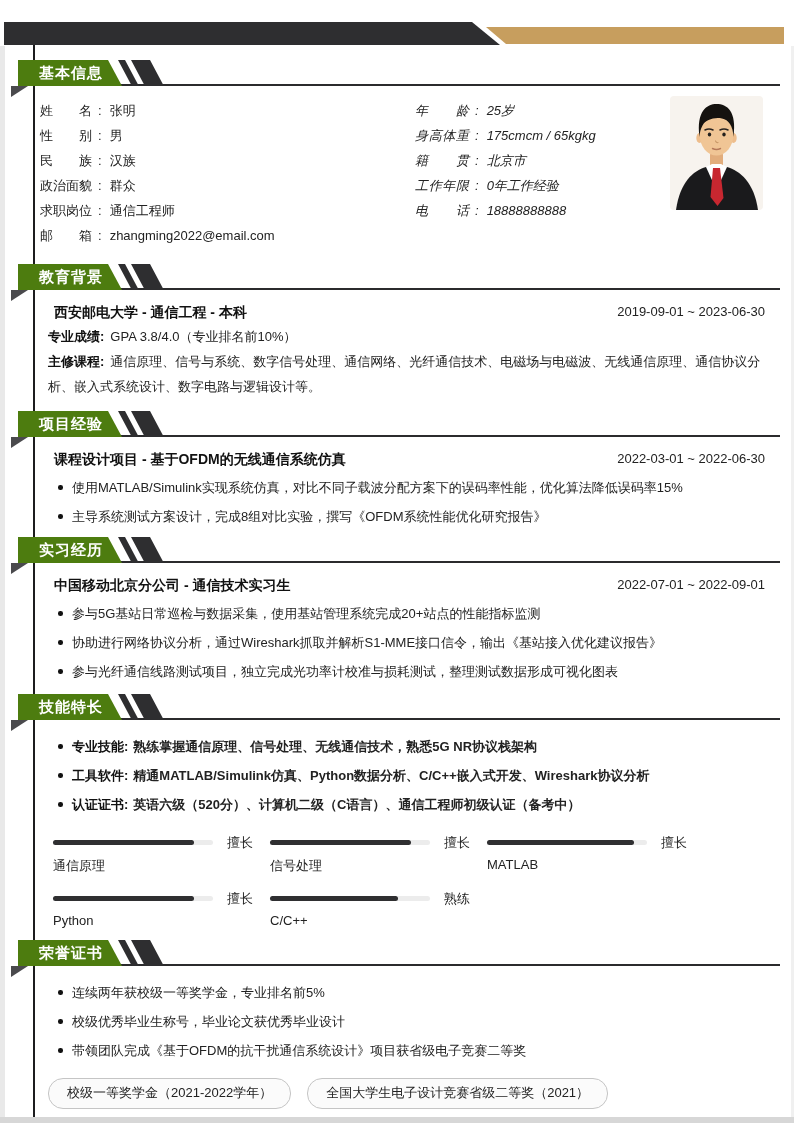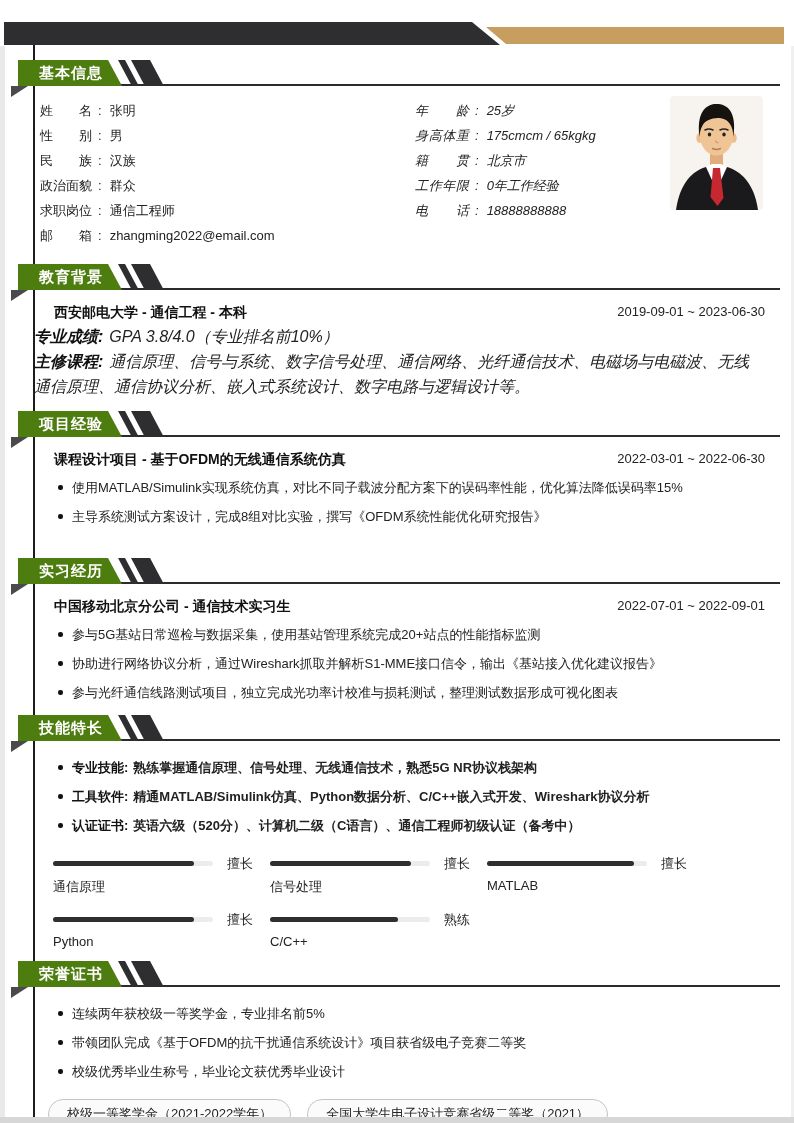--- a/index.html
+++ b/index.html
@@ -41,21 +41,21 @@
   .ilabel { display:inline-block; width:52px; text-align:justify; text-align-last:justify; color:#222; }
   .col-r .ilabel { width:54px; }
   .icolon { margin:0 8px 0 6px; }
   .photo { position:absolute; right:2px; top:-2px; width:93px; height:114px; border-radius:4px; overflow:hidden; }
 
   
   .sec { position:relative; }
   .trow { display:flex; justify-content:space-between; align-items:flex-start; margin:14px 29px 2px 54px; }
   .ttitle { font-size:14px; font-weight:bold; color:#111; }
   .tdate  { font-size:13px; color:#222; }
-  .edu-p { margin:0 29px 0 34px; font-size:16px; line-height:25px; color:#222;font-style:italic; }
+  .edu-p { margin:0 29px 0 48px; font-size:13px; line-height:25px; color:#222; }
   .edu-p b { margin-right:6px; color:#111; }
   .blist { list-style:none; margin:4px 29px 0 54px; }
   .blist li { position:relative; padding-left:18px; line-height:29px; font-size:13px; color:#222; }
   .blist li::before { content:""; position:absolute; left:4px; top:12px; width:4.5px; height:4.5px; border-radius:50%; background:#111; }
   .blist li b { color:#111; margin-right:5px; }
 
   
   .bars { display:grid; grid-template-columns:repeat(3,217px); margin:20px 29px 0 53px; row-gap:20px; }
   .bar-row { display:flex; align-items:center; height:7px; }
   .track { width:160px; height:5px; border-radius:3px; background:#ececec; position:relative; }
@@ -64,21 +64,21 @@
   .bname { margin-top:11px; font-size:13px; color:#222; }
 
   
   .tagrow { display:flex; gap:16px; margin:13px 29px 0 48px; }
   .tag { border:1px solid #c5c5c5; border-radius:15px; background:#fbfbfb; padding:5px 18px 6px; font-size:13px; color:#222; white-space:nowrap; }
 
   
   #sec-basic  { margin-top:60px; }
   #sec-edu    { margin-top:16px; }
   #sec-proj   { margin-top:12px; }
-  #sec-intern { margin-top:27px; }
+  #sec-intern { margin-top:6px; }
   #sec-skill  { margin-top:8px; }
   #sec-honor  { margin-top:12px; }
 </style>
 </head>
 <body>
 
 <div class="canvas">
 
   <div class="topbar-black"></div>
   <div class="topbar-gold"></div>
@@ -290,22 +290,22 @@
 
     <section class="sec" id="sec-honor">
       <div class="sec-header">
         <div class="banner"><span>荣誉证书</span></div>
         <div class="stripe s1"></div>
         <div class="stripe s2"></div>
         <div class="fold"></div>
       </div>
       <ul class="blist" style="margin-top:12px;">
         <li>连续两年获校级一等奖学金，专业排名前5%</li>
+        <li>校级优秀毕业生称号，毕业论文获优秀毕业设计</li>
         <li>带领团队完成《基于OFDM的抗干扰通信系统设计》项目获省级电子竞赛二等奖</li>
-        <li>校级优秀毕业生称号，毕业论文获优秀毕业设计</li>
       </ul>
       <div class="tagrow">
         <span class="tag">校级一等奖学金（2021-2022学年）</span>
         <span class="tag">全国大学生电子设计竞赛省级二等奖（2021）</span>
       </div>
 
     </section>
 
   </div>
 

